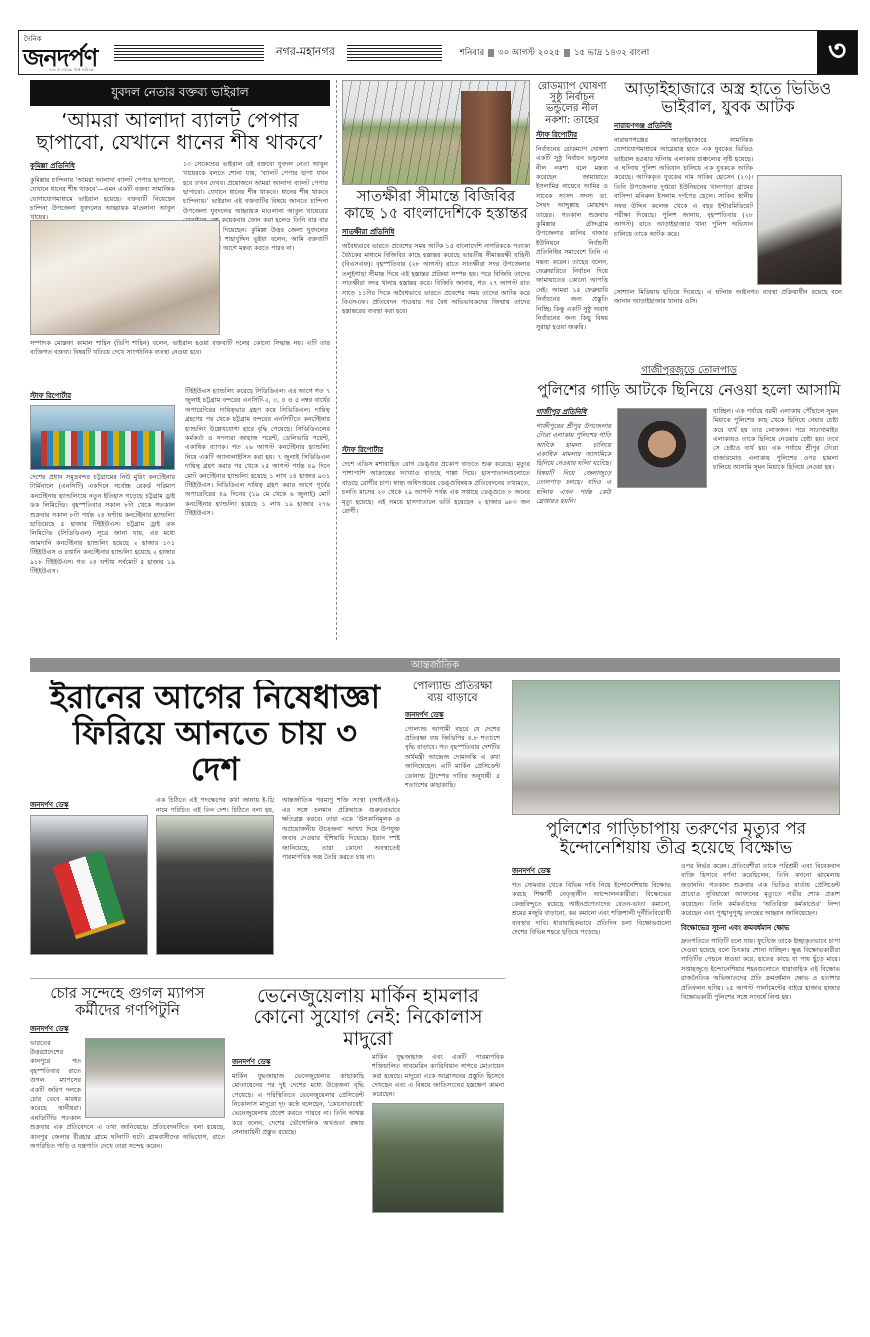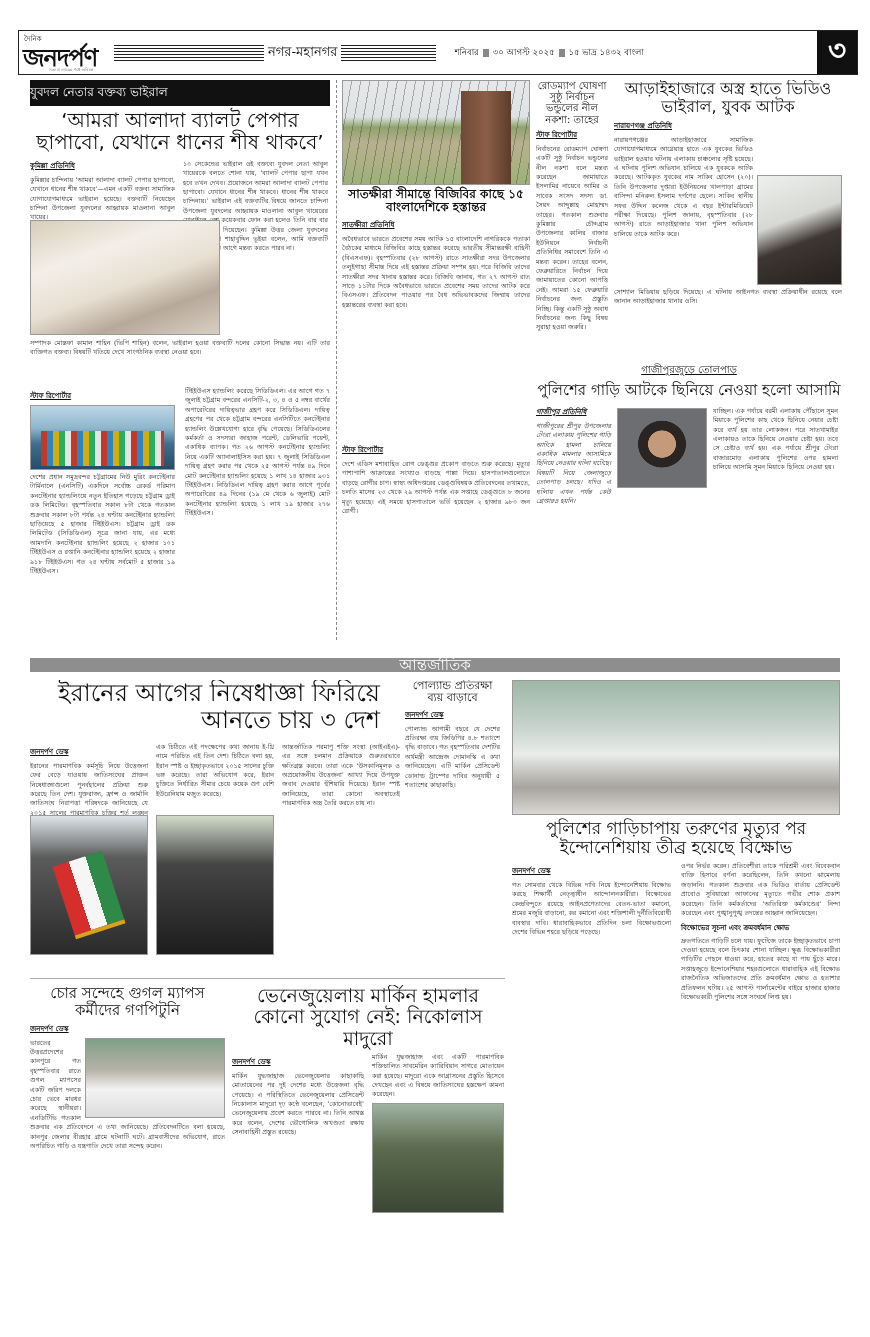--- a/index.html
+++ b/index.html
@@ -6,33 +6,33 @@
   html, body { width: 870px; height: 1337px; background: #ffffff; overflow: hidden; }
   body { font-family: "DejaVu Serif", serif; color: #111; position: relative; }
 
   
   .masthead { position: absolute; left: 18px; top: 30px; width: 840px; height: 45px; border: 1px solid #222; display: flex; align-items: center; background: #fff; }
   .brand { position: relative; width: 95px; height: 44px; padding-left: 4px; }
   .brand .small { position: absolute; top: 2px; left: 5px; font-size: 7px; font-family: "DejaVu Sans", sans-serif; }
   .brand .logo { position: absolute; top: 8px; left: 4px; font-size: 24px; font-weight: bold; font-family: "DejaVu Sans", sans-serif; letter-spacing: -1px; }
   .brand .tag { position: absolute; bottom: 1px; left: 30px; font-size: 4px; color: #444; }
   .rule-lines { height: 16px; width: 75px; background: repeating-linear-gradient(to bottom, #222 0, #222 1px, transparent 1px, transparent 3px); }
-  .section-name { font-size: 13px; font-family: "DejaVu Sans", sans-serif; margin: 0 4px; }
+  .section-name { font-size: 11px; font-family: "DejaVu Sans", sans-serif; margin: 0 12px; }
   .dateline { font-size: 8.5px; font-family: "DejaVu Sans", sans-serif; margin-left: 18px; display: flex; align-items: center; gap: 4px; }
   .dateline .sq { display: inline-block; width: 6px; height: 8px; background: #888; }
   .pageno { position: absolute; right: 0; top: 0; width: 40px; height: 43px; background: #111; color: #fff; font-size: 28px; display: flex; align-items: center; justify-content: center; font-family: "DejaVu Sans", sans-serif; font-weight: bold; }
 
   .art { position: absolute; overflow: hidden; }
-  .kicker-bar { background: #111; color: #fff; text-align: left; font-size: 12px; font-family: "DejaVu Sans", sans-serif; padding: 3px 0; }
+  .kicker-bar { background: #111; color: #fff; text-align: center; font-size: 12px; font-family: "DejaVu Sans", sans-serif; padding: 3px 0; }
   .hl { text-align: center; font-family: "DejaVu Sans", sans-serif; font-weight: bold; line-height: 1.12; }
   .byline { font-size: 7px; text-decoration: underline; font-weight: bold; margin: 4px 0 3px; font-family: "DejaVu Sans", sans-serif; }
   .body { font-size: 6.3px; line-height: 9.4px; text-align: justify; color: #222; }
   .photo { position: relative; border: 1px solid #999; overflow: hidden; }
 
-  .band { position: absolute; left: 30px; top: 658px; width: 810px; height: 14px; background: #8e8e8e; color: #fff; font-size: 15px; text-align: center; font-family: "DejaVu Sans", sans-serif; line-height: 14px; }
+  .band { position: absolute; left: 30px; top: 658px; width: 810px; height: 14px; background: #8e8e8e; color: #fff; font-size: 10px; text-align: center; font-family: "DejaVu Sans", sans-serif; line-height: 14px; }
 
   .vrule { position: absolute; border-left: 1px dashed #888; }
   .hrule { position: absolute; border-top: 1px solid #aaa; }
 
   
   .ph-rally { background: linear-gradient(160deg,#d9cdb9 0%,#f3efe8 30%,#e8dfd2 55%,#b7a99a 75%,#d8cfc4 100%); }
   .ph-border { background: linear-gradient(180deg,#e6e8ea 0%,#dfe2e3 35%,#8ea36d 45%,#b9b08e 60%,#9db178 100%); }
   .ph-border .fence { position:absolute; inset:0; background: repeating-linear-gradient(100deg, transparent 0 8px, #333 8px 9px); opacity:.35; }
   .ph-border .gate { position:absolute; right:18px; top:10px; width:50px; height:115px; background: linear-gradient(90deg,#6f4a38,#8c5e46,#5c3c2c); }
   .ph-port { background: linear-gradient(180deg,#bcd6e6 0%,#8fb6cd 35%,#3e6f8f 60%,#244c66 100%); }
@@ -82,21 +82,21 @@
   <p class="body" style="position:absolute;left:0;top:258px;width:300px;">সম্পাদক মোস্তফা কামাল শাহিন (ভিপি শাহিন) বলেন, ভাইরাল হওয়া বক্তব্যটি দলের কোনো সিদ্ধান্ত নয়। এটি তার ব্যক্তিগত বক্তব্য। বিষয়টি খতিয়ে দেখে সাংগঠনিক ব্যবস্থা নেওয়া হবে।</p>
 </article>
 
 <div class="vrule" style="left:336px;top:80px;height:560px;"></div>
 
 <article class="art" style="left:342px;top:80px;width:188px;height:345px;">
   <div class="photo ph-border" style="width:188px;height:105px;">
     <div class="fence"></div>
       <div class="gate"></div>
   </div>
-  <h2 class="hl" style="font-size:12px;font-weight:bold;margin-top:3px;">সাতক্ষীরা সীমান্তে বিজিবির কাছে ১৫ বাংলাদেশিকে হস্তান্তর</h2>
+  <h2 class="hl" style="font-size:15px;font-weight:normal;margin-top:3px;">সাতক্ষীরা সীমান্তে বিজিবির কাছে ১৫ বাংলাদেশিকে হস্তান্তর</h2>
   <div class="byline">সাতক্ষীরা প্রতিনিধি</div>
   <p class="body">অবৈধভাবে ভারতে প্রবেশের সময় আটক ১৫ বাংলাদেশি নাগরিককে পতাকা বৈঠকের মাধ্যমে বিজিবির কাছে হস্তান্তর করেছে ভারতীয় সীমান্তরক্ষী বাহিনী (বিএসএফ)। বৃহস্পতিবার (২৮ আগস্ট) রাতে সাতক্ষীরা সদর উপজেলার তলুইগাছা সীমান্ত দিয়ে এই হস্তান্তর প্রক্রিয়া সম্পন্ন হয়। পরে বিজিবি তাদের সাতক্ষীরা সদর থানায় হস্তান্তর করে। বিজিবি জানায়, গত ২৭ আগস্ট রাত সাড়ে ১১টার দিকে অবৈধভাবে ভারতে প্রবেশের সময় তাদের আটক করে বিএসএফ। প্রতিবেদন পাওয়ার পর বৈধ অভিভাবকদের জিম্মায় তাদের হস্তান্তরের ব্যবস্থা করা হবে।</p>
 </article>
 
 <article class="art" style="left:536px;top:80px;width:72px;height:345px;">
   <h2 class="hl" style="font-size:10px;font-weight:normal;">রোডম্যাপ ঘোষণা সুষ্ঠু নির্বাচন ভন্ডুলের নীল নকশা: তাহের</h2>
   <div class="byline">স্টাফ রিপোর্টার</div>
   <p class="body">নির্বাচনের রোডম্যাপ ঘোষণা একটি সুষ্ঠু নির্বাচন ভন্ডুলের নীল নকশা বলে মন্তব্য করেছেন জামায়াতে ইসলামির নায়েবে আমির ও সাবেক সংসদ সদস্য ডা. সৈয়দ আব্দুল্লাহ মোহাম্মদ তাহের। গতকাল শুক্রবার কুমিল্লার চৌদ্দগ্রাম উপজেলার কালির বাজার ইউনিয়নে নির্বাচনী প্রতিনিধির সমাবেশে তিনি এ মন্তব্য করেন। তাহের বলেন, ফেব্রুয়ারিতে নির্বাচন দিয়ে জামায়াতের কোনো আপত্তি নেই। আমরা ১৫ ফেব্রুয়ারি নির্বাচনের জন্য প্রস্তুতি নিচ্ছি। কিন্তু একটি সুষ্ঠু অবাধ নির্বাচনের জন্য কিছু বিষয় সুরাহা হওয়া জরুরি।</p>
 </article>
 
@@ -135,21 +135,21 @@
         </div>
       <p class="body">দেশের প্রধান সমুদ্রবন্দর চট্টগ্রামের নিউ মুরিং কনটেইনার টার্মিনালে (এনসিটি) একদিনে সর্বোচ্চ রেকর্ড পরিমাণ কনটেইনার হ্যান্ডলিংয়ে নতুন ইতিহাস গড়েছে চট্টগ্রাম ড্রাই ডক লিমিটেড। বৃহস্পতিবার সকাল ৮টা থেকে গতকাল শুক্রবার সকাল ৮টা পর্যন্ত ২৪ ঘণ্টায় কনটেইনার হ্যান্ডলিং ছাড়িয়েছে ৫ হাজার টিইইউএস। চট্টগ্রাম ড্রাই ডক লিমিটেড (সিডিডিএল) সূত্রে জানা যায়, এর মধ্যে আমদানি কনটেইনার হ্যান্ডলিং হয়েছে ২ হাজার ১০১ টিইইউএস ও রপ্তানি কনটেইনার হ্যান্ডলিং হয়েছে ২ হাজার ৯১৮ টিইইউএস। গত ২৪ ঘণ্টায় সর্বমোট ৫ হাজার ১৯ টিইইউএস।</p>
     </div>
     <p class="body" style="width:145px;">টিইইউএস হ্যান্ডলিং করেছে সিডিডিএল। এর আগে গত ৭ জুলাই চট্টগ্রাম বন্দরের এনসিটি-২, ৩, ৪ ও ৫ নম্বর বার্থের অপারেটরের দায়িত্বভার গ্রহণ করে সিডিডিএল। দায়িত্ব গ্রহণের পর থেকে চট্টগ্রাম বন্দরের এনসিটিতে কনটেইনার হ্যান্ডলিং উল্লেখযোগ্য হারে বৃদ্ধি পেয়েছে। সিডিডিএলের কর্মকর্তা ও সদস্যরা জাহাজ পরেন্ট, ডেলিভারি পয়েন্ট, একাধিক ব্যাপক। গত ২৬ আগস্ট কনটেইনার হ্যান্ডলিং নিয়ে একটি অ্যানালাইসিস করা হয়। ৭ জুলাই সিডিডিএল দায়িত্ব গ্রহণ করার পর থেকে ২৫ আগস্ট পর্যন্ত ৪৯ দিনে মোট কনটেইনার হ্যান্ডলিং হয়েছে ১ লাখ ১৪ হাজার ৯৩১ টিইইউএস। নিডিডিএল দায়িত্ব গ্রহণ করার আগে পূর্বের অপারেটরের ৪৯ দিনের (১৯ মে থেকে ৬ জুলাই) মোট কনটেইনার হ্যান্ডলিং হয়েছে ১ লাখ ১৯ হাজার ২৭৬ টিইইউএস।</p>
   </div>
 </article>
 
 <div class="band">আন্তর্জাতিক</div>
 
 <article class="art" style="left:30px;top:680px;width:370px;height:295px;">
-  <h2 class="hl" style="font-size:24px;font-weight:normal;padding:0 20px;text-align:right;">ইরানের আগের নিষেধাজ্ঞা ফিরিয়ে আনতে চায় ৩ দেশ</h2>
+  <h2 class="hl" style="font-size:32px;font-weight:bold;padding:0 20px;">ইরানের আগের নিষেধাজ্ঞা ফিরিয়ে আনতে চায় ৩ দেশ</h2>
   <div style="display:flex;gap:8px;margin-top:8px;">
     <div style="width:118px;">
       <div class="byline">জনদর্পণ ডেস্ক</div>
       <p class="body">ইরানের পারমাণবিক কর্মসূচি নিয়ে উত্তেজনা ফের বেড়ে যাওয়ায় জাতিসংঘের প্রাক্তন নিষেধাজ্ঞাগুলো পুনর্বহালের প্রক্রিয়া শুরু করেছে তিন দেশ। যুক্তরাজ্য, ফ্রান্স ও জার্মানি জাতিসংঘ নিরাপত্তা পরিষদকে জানিয়েছে যে ২০১৫ সালের পারমাণবিক চুক্তির শর্ত লঙ্ঘন করেছে তেহরান।</p>
     </div>
     <p class="body" style="width:118px;">এক চিঠিতে এই পদক্ষেপের কথা জানায় ই-থ্রি নামে পরিচিত এই তিন দেশ। চিঠিতে বলা হয়, ইরান স্পষ্ট ও ইচ্ছাকৃতভাবে ২০১৫ সালের চুক্তি ভঙ্গ করেছে। তারা অভিযোগ করে, ইরান চুক্তিতে নির্ধারিত সীমার চেয়ে কয়েক গুণ বেশি ইউরেনিয়াম মজুত করেছে।</p>
     <p class="body" style="width:118px;">আন্তর্জাতিক পরমাণু শক্তি সংস্থা (আইএইএ)-এর সঙ্গে চলমান প্রক্রিয়াকে গুরুতরভাবে ক্ষতিগ্রস্ত করবে। তারা একে ‘উসকানিমূলক ও অপ্রয়োজনীয় উত্তেজনা’ আখ্যা দিয়ে উপযুক্ত জবাব দেওয়ার হুঁশিয়ারি দিয়েছে। ইরান স্পষ্ট জানিয়েছে, তারা কোনো অবস্থাতেই পারমাণবিক অস্ত্র তৈরি করতে চায় না।</p>
   </div>
   <div class="photo ph-iran" style="position:absolute;left:0;top:135px;width:118px;height:140px;">
       <div class="flag"></div>

